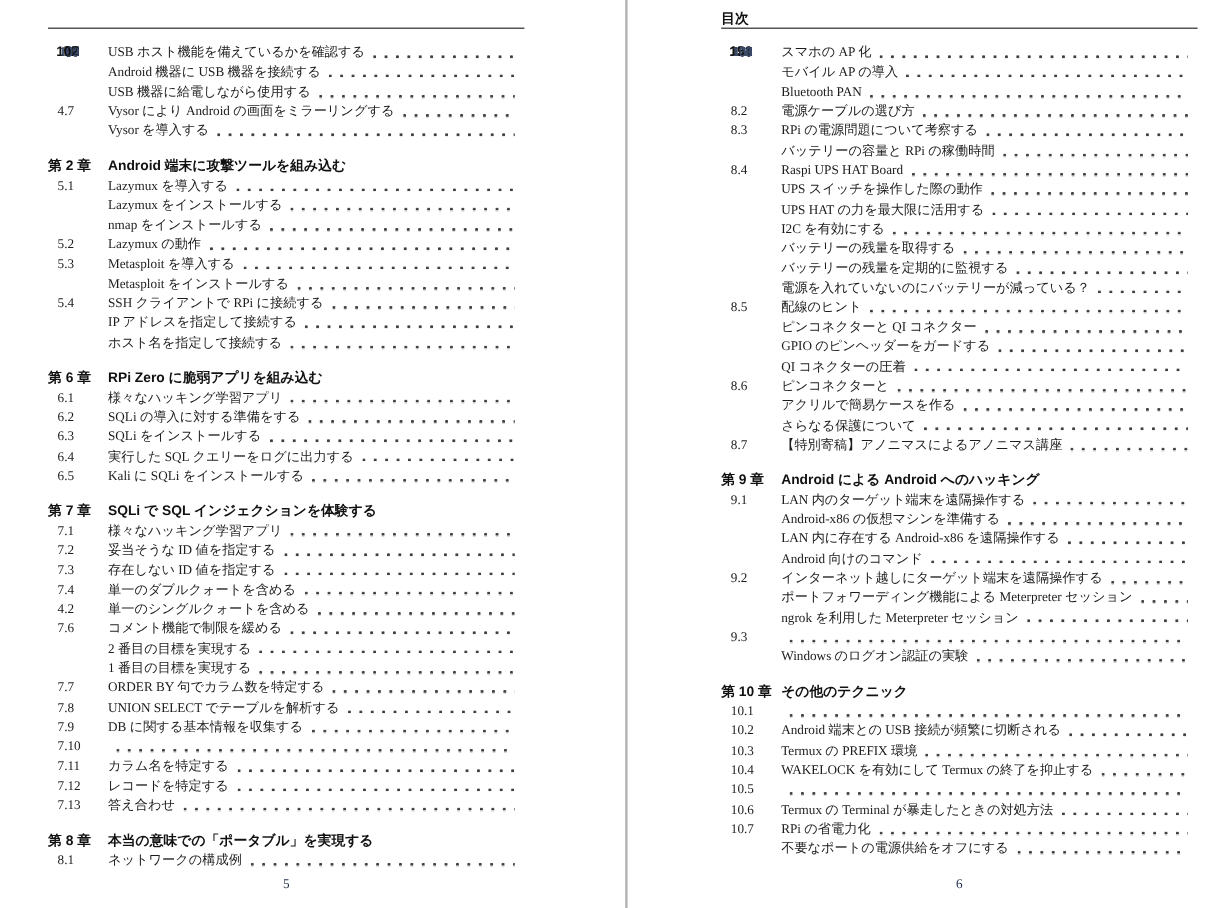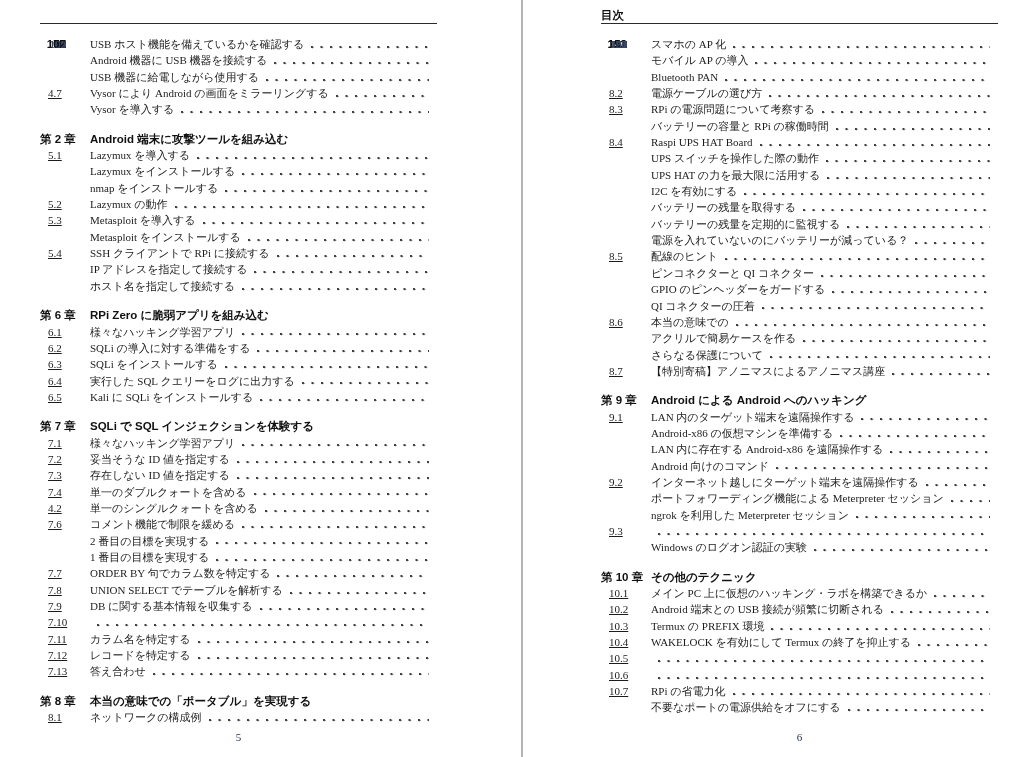--- a/index.html
+++ b/index.html
@@ -36,21 +36,21 @@
 
   .entries {
     position: absolute; left: 0; right: 0; top: 36px;
   }
   .row {
     display: flex; align-items: baseline;
     height: 16.35px; line-height: 16.35px;
     font-size: 11px; white-space: nowrap;
   }
   .row .num   { flex: 0 0 50px; width: 50px; box-sizing: border-box; }
-  .row.section .num { padding-left: 8px; text-decoration: underline; }
+  .row.section .num { padding-left: 8px; }
   .row .title { flex: 0 0 auto; }
   .row .leader {
     flex: 1 1 auto; min-width: 8px;
     align-self: stretch;
     margin: 0 8px 0 7px;
     background-image: radial-gradient(circle at 1.2px 1.2px, #3c3c3c 1.05px, rgba(0,0,0,0) 1.4px);
     background-size: 9.5px 3px;
     background-repeat: repeat-x;
     background-position: left bottom 3.5px;
   }
@@ -419,21 +419,21 @@
           <span class="page">117</span>
         </div>
         <div class="row sub">
           <span class="num"></span>
           <span class="title">QI コネクターの圧着</span>
           <span class="leader"></span>
           <span class="page">118</span>
         </div>
         <div class="row section">
           <span class="num">8.6</span>
-          <span class="title">本当の意味での</span>
+          <span class="title">ピンコネクターと</span>
           <span class="leader"></span>
           <span class="page">119</span>
         </div>
         <div class="row sub">
           <span class="num"></span>
           <span class="title">アクリルで簡易ケースを作る</span>
           <span class="leader"></span>
           <span class="page">119</span>
         </div>
         <div class="row sub">
@@ -508,21 +508,20 @@
           <span class="page">146</span>
         </div>
         <div class="row chapter">
           <span class="num">第 10 章</span>
           <span class="title">その他のテクニック</span>
           <span class="leader"></span>
           <span class="page">151</span>
         </div>
         <div class="row section">
           <span class="num">10.1</span>
-          <span class="title">メイン PC 上に仮想のハッキング・ラボを構築できるか</span>
           <span class="leader"></span>
           <span class="page">151</span>
         </div>
         <div class="row section">
           <span class="num">10.2</span>
           <span class="title">Android 端末との USB 接続が頻繁に切断される</span>
           <span class="leader"></span>
           <span class="page">152</span>
         </div>
         <div class="row section">
@@ -537,20 +536,21 @@
           <span class="leader"></span>
           <span class="page">155</span>
         </div>
         <div class="row section">
           <span class="num">10.5</span>
           <span class="leader"></span>
           <span class="page">155</span>
         </div>
         <div class="row section">
           <span class="num">10.6</span>
+          <span class="title">Termux の Terminal が暴走したときの対処方法</span>
           <span class="leader"></span>
           <span class="page">156</span>
         </div>
         <div class="row section">
           <span class="num">10.7</span>
           <span class="title">RPi の省電力化</span>
           <span class="leader"></span>
           <span class="page">156</span>
         </div>
         <div class="row sub">

